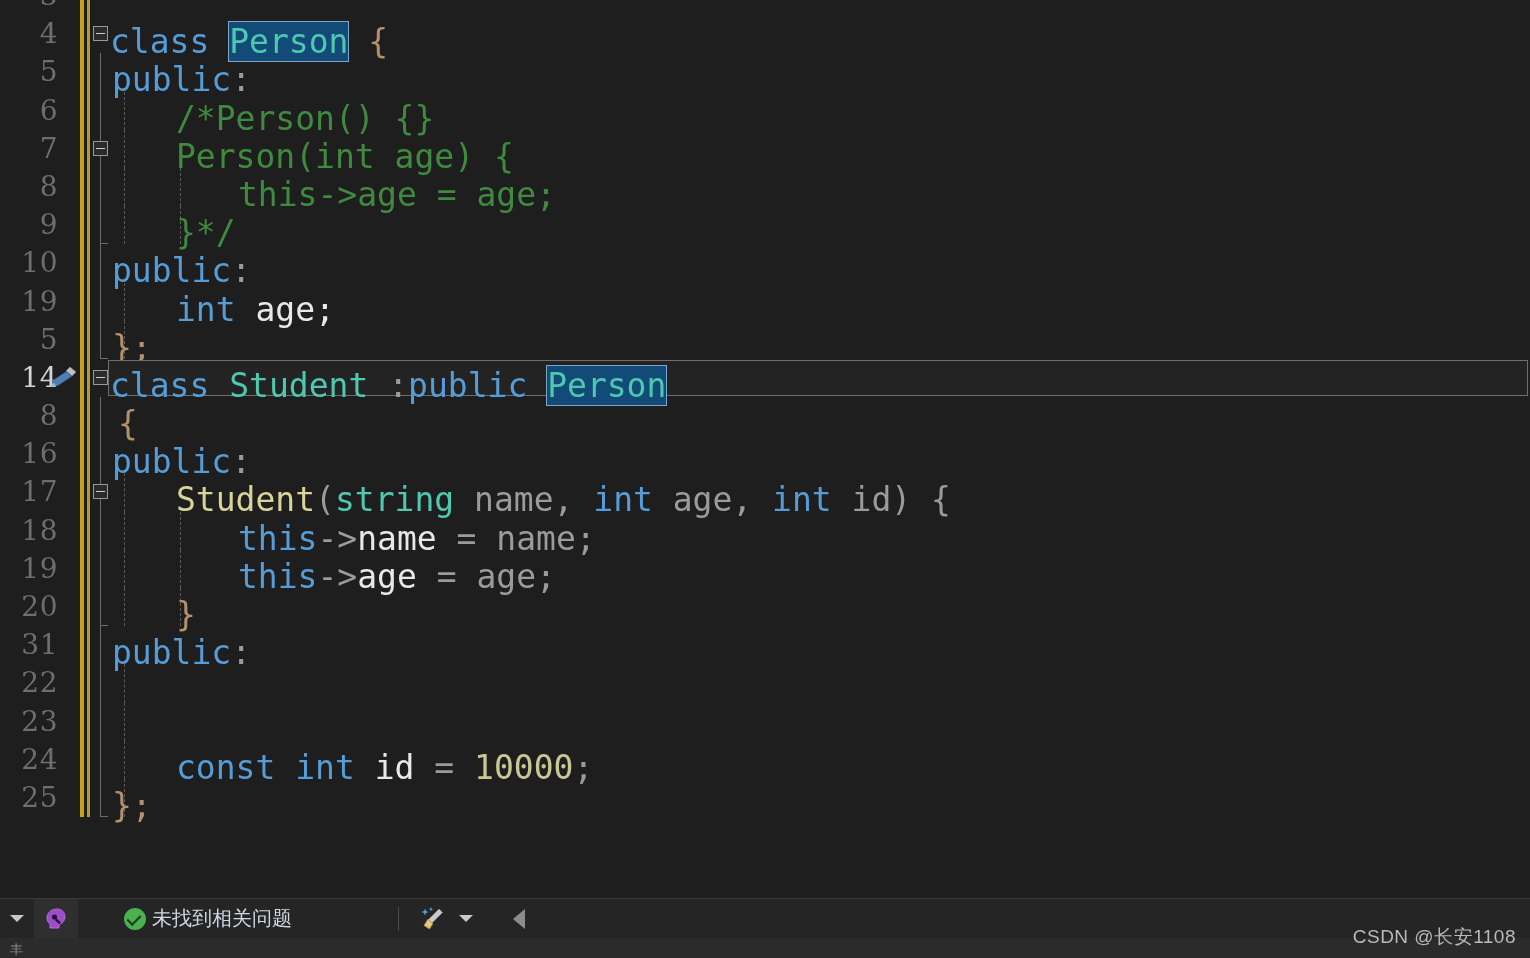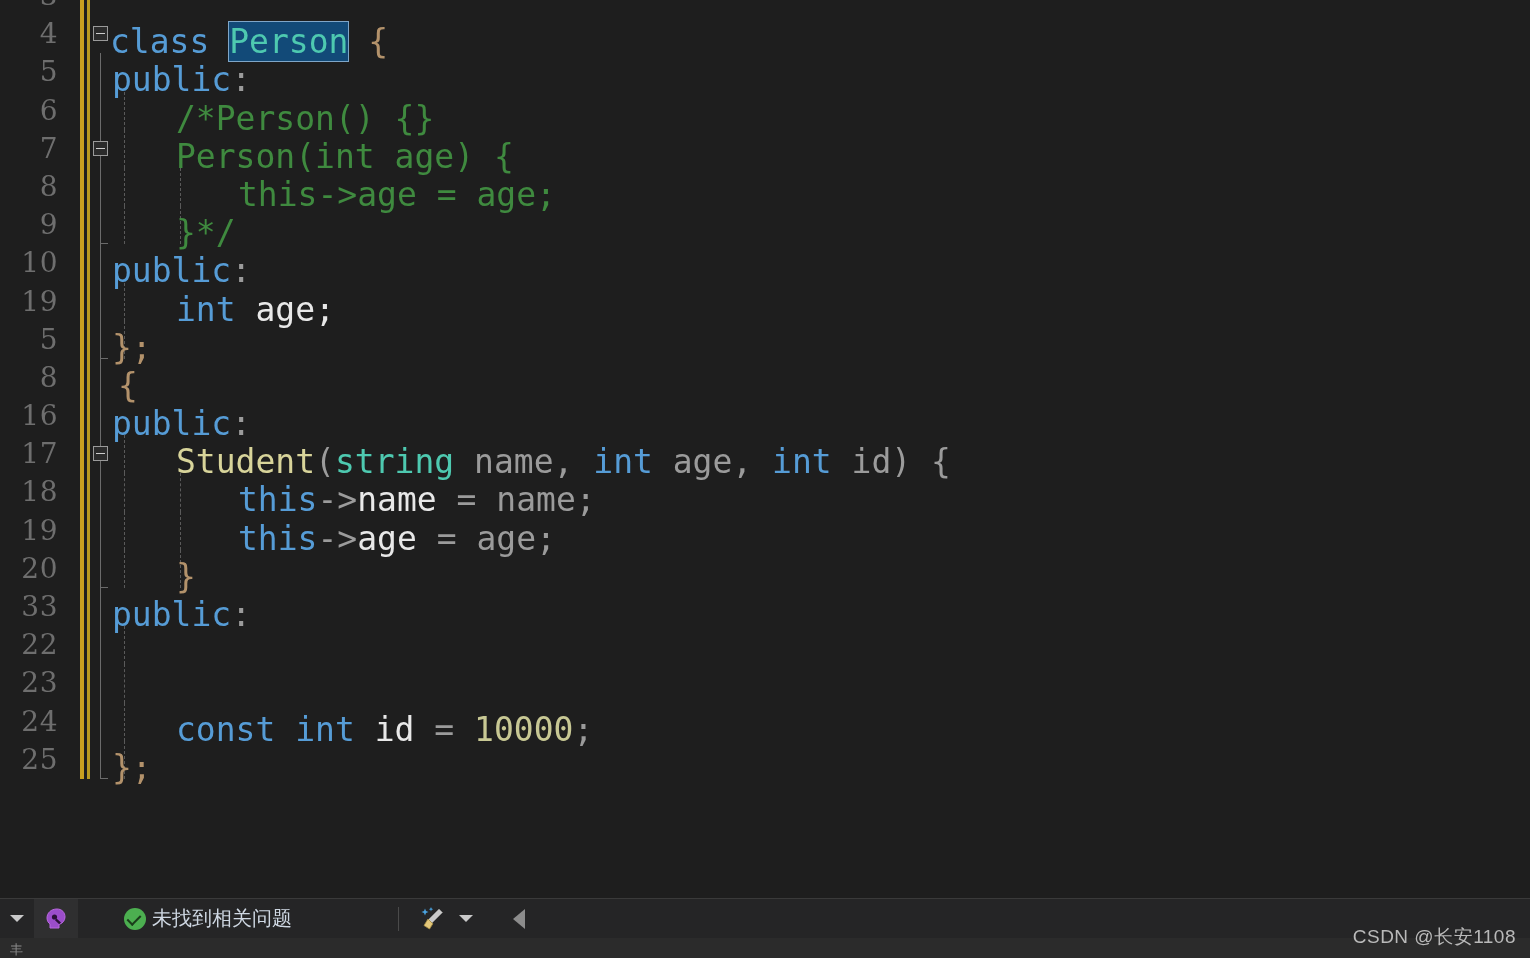--- a/index.html
+++ b/index.html
@@ -161,27 +161,32 @@
         <div class="row"><span class="lineno">3</span><span class="changebar"></span><span class="changebar2"></span></div>
         <div class="row"><span class="lineno">4</span><span class="changebar"></span><span class="changebar2"></span><span class="fold-box"></span><span class="text" style="left:110px;"><span class="kw">class</span> <span class="type sel">Person</span> <span class="brace">{</span></span></div>
         <div class="row"><span class="lineno">5</span><span class="changebar"></span><span class="changebar2"></span><span class="fold-line" style="left:100px;top:0;height:38.2px;"></span><span class="text" style="left:112px;"><span class="kw">public</span><span class="plain">:</span></span></div>
         <div class="row"><span class="lineno">6</span><span class="changebar"></span><span class="changebar2"></span><span class="fold-line" style="left:100px;top:0;height:38.2px;"></span><span class="guide" style="left:124px;"></span><span class="text" style="left:176px;"><span class="cmt">/*Person() {}</span></span></div>
         <div class="row"><span class="lineno">7</span><span class="changebar"></span><span class="changebar2"></span><span class="fold-line" style="left:100px;top:0;height:38.2px;"></span><span class="guide" style="left:124px;"></span><span class="fold-box"></span><span class="text" style="left:176px;"><span class="cmt">Person(int age) {</span></span></div>
         <div class="row"><span class="lineno">8</span><span class="changebar"></span><span class="changebar2"></span><span class="fold-line" style="left:100px;top:0;height:38.2px;"></span><span class="guide" style="left:124px;"></span><span class="guide" style="left:180px;"></span><span class="text" style="left:238px;"><span class="cmt">this-&gt;age = age;</span></span></div>
         <div class="row"><span class="lineno">9</span><span class="changebar"></span><span class="changebar2"></span><span class="fold-line cap" style="left:100px;top:0;height:38.2px;"></span><span class="guide" style="left:124px;"></span><span class="guide" style="left:180px;"></span><span class="text" style="left:176px;"><span class="cmt">}*/</span></span></div>
         <div class="row"><span class="lineno">10</span><span class="changebar"></span><span class="changebar2"></span><span class="fold-line" style="left:100px;top:0;height:38.2px;"></span><span class="text" style="left:112px;"><span class="kw">public</span><span class="plain">:</span></span></div>
         <div class="row"><span class="lineno">19</span><span class="changebar"></span><span class="changebar2"></span><span class="fold-line" style="left:100px;top:0;height:38.2px;"></span><span class="guide" style="left:124px;"></span><span class="text" style="left:176px;"><span class="kw">int</span> <span class="white">age;</span></span></div>
         <div class="row"><span class="lineno">5</span><span class="changebar"></span><span class="changebar2"></span><span class="fold-line cap" style="left:100px;top:0;height:38.2px;"></span><span class="guide" style="left:124px;"></span><span class="text" style="left:112px;"><span class="brace">};</span></span></div>
+        <div class="row current"><span class="lineno">14</span><span class="quickfix"><svg width="30" height="26" viewBox="0 0 30 26">
+              <path d="M22 2 L28 7 L24 11 L18 6 Z" fill="#c0c0c0" stroke="#8a8a8a" stroke-width="0.7"></path>
+              <path d="M18.5 6.5 L23.5 11.5 L9 21 L4 16 Z" fill="#4f7fb5" stroke="#2f5f95" stroke-width="0.8"></path>
+              <path d="M5 17 L8.5 20.5 L3 22 Z" fill="#8fb4da"></path>
+            </svg></span><span class="changebar"></span><span class="changebar2"></span><span class="curline-box"></span><span class="fold-box"></span><span class="text" style="left:110px;"><span class="kw">class</span> <span class="type">Student</span> <span class="plain">:</span><span class="kw">public</span> <span class="type sel">Person</span></span></div>
         <div class="row"><span class="lineno">8</span><span class="changebar"></span><span class="changebar2"></span><span class="fold-line" style="left:100px;top:0;height:38.2px;"></span><span class="text" style="left:118px;"><span class="brace">{</span></span></div>
         <div class="row"><span class="lineno">16</span><span class="changebar"></span><span class="changebar2"></span><span class="fold-line" style="left:100px;top:0;height:38.2px;"></span><span class="text" style="left:112px;"><span class="kw">public</span><span class="plain">:</span></span></div>
         <div class="row"><span class="lineno">17</span><span class="changebar"></span><span class="changebar2"></span><span class="fold-line" style="left:100px;top:0;height:38.2px;"></span><span class="guide" style="left:124px;"></span><span class="fold-box"></span><span class="text" style="left:176px;"><span class="fn">Student</span><span class="plain">(</span><span class="type">string</span> <span class="plain">name,</span> <span class="kw">int</span> <span class="plain">age,</span> <span class="kw">int</span> <span class="plain">id) {</span></span></div>
         <div class="row"><span class="lineno">18</span><span class="changebar"></span><span class="changebar2"></span><span class="fold-line" style="left:100px;top:0;height:38.2px;"></span><span class="guide" style="left:124px;"></span><span class="guide" style="left:180px;"></span><span class="text" style="left:238px;"><span class="kw">this</span><span class="plain">-&gt;</span><span class="white">name</span> <span class="plain">= name;</span></span></div>
         <div class="row"><span class="lineno">19</span><span class="changebar"></span><span class="changebar2"></span><span class="fold-line" style="left:100px;top:0;height:38.2px;"></span><span class="guide" style="left:124px;"></span><span class="guide" style="left:180px;"></span><span class="text" style="left:238px;"><span class="kw">this</span><span class="plain">-&gt;</span><span class="white">age</span> <span class="plain">= age;</span></span></div>
         <div class="row"><span class="lineno">20</span><span class="changebar"></span><span class="changebar2"></span><span class="fold-line cap" style="left:100px;top:0;height:38.2px;"></span><span class="guide" style="left:124px;"></span><span class="guide" style="left:180px;"></span><span class="text" style="left:176px;"><span class="brace">}</span></span></div>
-        <div class="row"><span class="lineno">33</span><span class="changebar"></span><span class="changebar2"></span><span class="fold-line" style="left:100px;top:0;height:38.2px;"></span><span class="text" style="left:112px;"><span class="kw">public</span><span class="plain">:</span></span></div>
+        <div class="row"><span class="lineno">31</span><span class="changebar"></span><span class="changebar2"></span><span class="fold-line" style="left:100px;top:0;height:38.2px;"></span><span class="text" style="left:112px;"><span class="kw">public</span><span class="plain">:</span></span></div>
         <div class="row"><span class="lineno">22</span><span class="changebar"></span><span class="changebar2"></span><span class="fold-line" style="left:100px;top:0;height:38.2px;"></span><span class="guide" style="left:124px;"></span></div>
         <div class="row"><span class="lineno">23</span><span class="changebar"></span><span class="changebar2"></span><span class="fold-line" style="left:100px;top:0;height:38.2px;"></span><span class="guide" style="left:124px;"></span></div>
         <div class="row"><span class="lineno">24</span><span class="changebar"></span><span class="changebar2"></span><span class="fold-line" style="left:100px;top:0;height:38.2px;"></span><span class="guide" style="left:124px;"></span><span class="text" style="left:176px;"><span class="kw">const</span> <span class="kw">int</span> <span class="white">id</span> <span class="plain">=</span> <span class="num">10000</span><span class="plain">;</span></span></div>
         <div class="row"><span class="lineno">25</span><span class="changebar"></span><span class="changebar2"></span><span class="fold-line cap" style="left:100px;top:0;height:38.2px;"></span><span class="guide" style="left:124px;"></span><span class="text" style="left:112px;"><span class="brace">};</span></span></div>
       </div>
   </div>
 
   <div class="statusbar">
 
     <div class="sb-cell" style="width:34px;">

